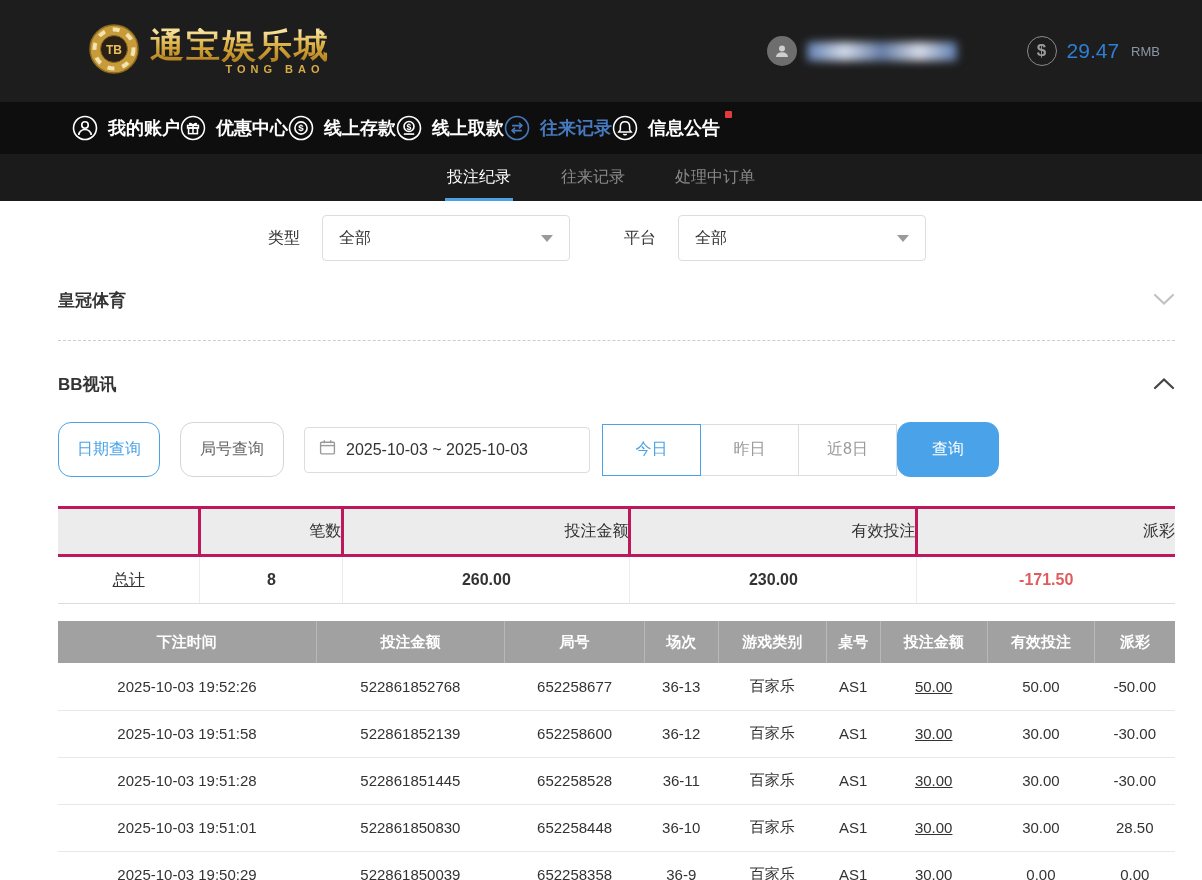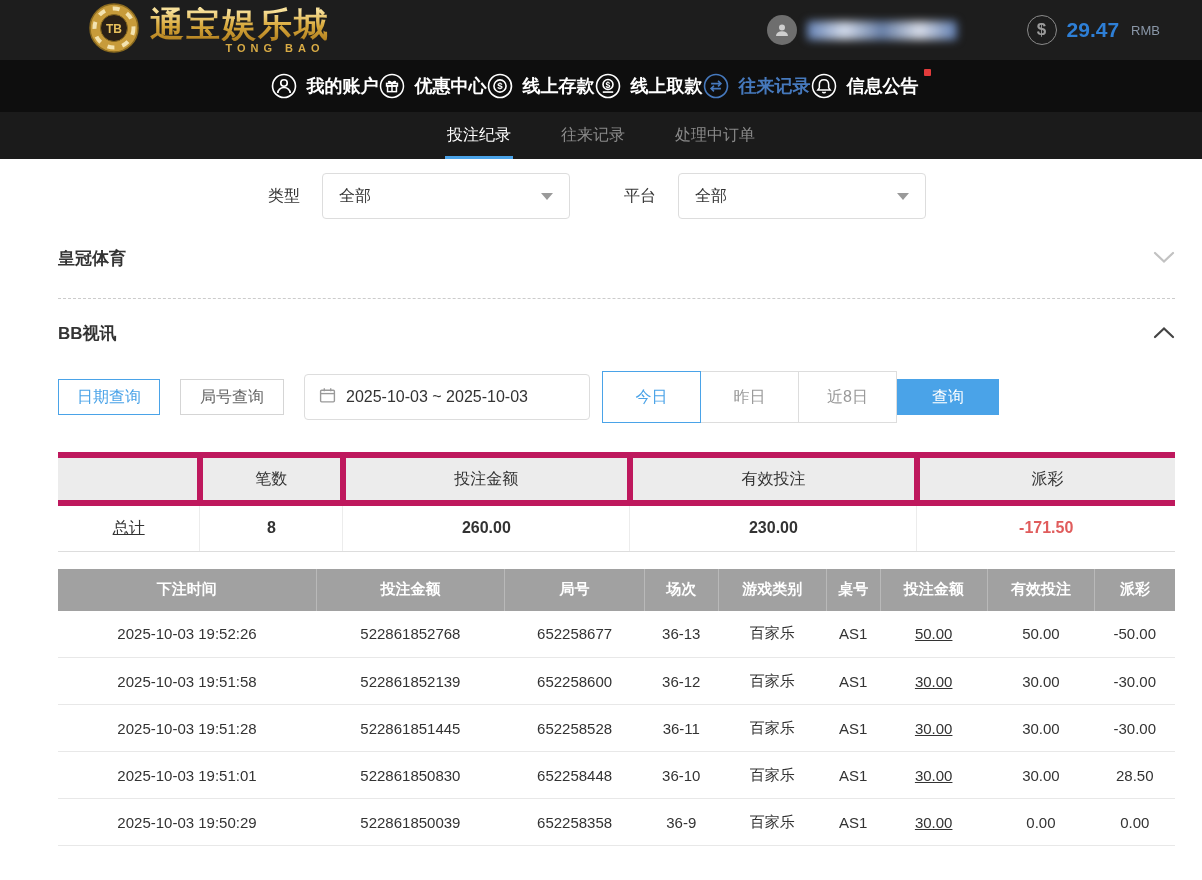--- a/index.html
+++ b/index.html
@@ -1,40 +1,40 @@
 <!DOCTYPE html>
 <html><head>
 <meta charset="utf-8">
 <style>
   * { margin:0; padding:0; box-sizing:border-box; }
   html,body { width:1202px; height:880px; overflow:hidden; background:#fff;
     font-family:"Liberation Sans","DejaVu Sans",sans-serif; color:#333; }
 
   
-  .top-header { height:60px; background:#1d1d1d; display:flex; align-items:center; padding:0 42px 0 88px; }
+  .top-header { height:102px; background:#1d1d1d; display:flex; align-items:center; padding:0 42px 0 88px; }
   .logo { display:flex; align-items:center; gap:10px; }
   .logo-text-wrap { display:flex; flex-direction:column; line-height:1; }
   .logo-title { font-size:34px; font-weight:700; letter-spacing:2px;
     background:linear-gradient(180deg,#f7e09a 10%,#d8a93c 55%,#b17f1f 100%);
     -webkit-background-clip:text; background-clip:text; color:transparent; }
   .logo-sub { font-size:11px; letter-spacing:5px; color:#d8ab45; font-weight:700; text-align:center; padding-left:70px; margin-top:2px; }
   .header-right { margin-left:auto; display:flex; align-items:center; gap:70px; }
   .user-wrap { display:flex; align-items:center; gap:10px; }
   .avatar { width:30px; height:30px; border-radius:50%; background:#6e6e6e; display:flex; align-items:center; justify-content:center; filter:blur(0.6px); }
   .user-blur { width:150px; height:19px; border-radius:3px;
     background:linear-gradient(90deg,rgba(110,145,205,.85),rgba(220,228,244,.95),rgba(120,150,200,.8),rgba(225,230,242,.95),rgba(105,140,200,.85));
     filter:blur(4px); }
   .balance { display:flex; align-items:center; gap:10px; }
   .coin-circle { width:30px; height:30px; border-radius:50%; border:1.6px solid #8a8a8a; color:#9a9a9a;
     display:flex; align-items:center; justify-content:center; font-size:17px; font-weight:700; }
-  .balance-amount { color:#2e7fd6; font-size:21px; font-weight:700; }
+  .balance-amount { color:#2e7fd6; font-size:21px; font-weight:400; }
   .balance-unit { color:#8a97a8; font-size:13px; margin-left:2px; }
 
   
-  .main-nav { height:52px; background:#0e0e0e; display:flex; align-items:center; justify-content:center; padding:0 85px 0 72px; }
+  .main-nav { height:52px; background:#0e0e0e; display:flex; align-items:center; justify-content:flex-start; padding:0 85px 0 72px; }
   .nav-item { display:flex; align-items:center; gap:10px; color:#fff; font-size:18px; font-weight:700; cursor:pointer; position:relative; }
   .nav-item.active { color:#4679bd; }
   .nav-icon { display:flex; }
   .nav-badge { position:absolute; top:-4px; right:-12px; width:7px; height:7px; background:#e23b3b; border-radius:1px; }
 
   
   .tab-bar { height:47px; background:#1b1b1b; display:flex; justify-content:center; gap:46px; }
   .tab { display:flex; align-items:center; font-size:16px; color:#8a8a8a; position:relative; padding:0 2px; cursor:pointer; }
   .tab.active { color:#fff; }
   .tab.active::after { content:""; position:absolute; left:0; right:0; bottom:0; height:3px; background:#4aa3e8; }
@@ -43,38 +43,38 @@
   .content { padding:0 27px 0 58px; }
 
   .filter-row { margin-top:14px; margin-left:210px; display:flex; align-items:center; }
   .filter-label { font-size:16px; color:#333; margin-right:22px; }
   .dropdown { width:248px; height:46px; border:1px solid #ddd; border-radius:4px; display:flex; align-items:center; padding:0 16px; font-size:16px; color:#333; cursor:pointer; position:relative; background:#fff; }
   .dropdown .caret { position:absolute; right:16px; width:0; height:0; border-left:6px solid transparent; border-right:6px solid transparent; border-top:7px solid #9a9a9a; }
   .filter-gap { width:54px; }
 
   .section-head { display:flex; align-items:center; justify-content:space-between; }
   .section-head.crown { margin-top:28px; }
-  .section-head.bb { margin-top:23px; }
+  .section-head.bb { margin-top:32px; }
   .section-title { font-size:17px; font-weight:700; color:#333; }
   .dashed-divider { margin-top:28px; border-bottom:1px dashed #ccc; }
 
   .query-row { margin-top:26px; display:flex; align-items:center; }
-  .btn { height:36px; border-radius:0; background:#fff; font-size:16px; display:flex; align-items:center; justify-content:center; cursor:pointer; }
+  .btn { height:55px; border-radius:13px; background:#fff; font-size:16px; display:flex; align-items:center; justify-content:center; cursor:pointer; }
   .btn-blue-outline { border:1px solid #4aa3e8; color:#4aa3e8; width:102px; }
   .btn-gray-outline { border:1px solid #d5d5d5; color:#666; width:104px; margin-left:20px; }
   .date-input { margin-left:20px; width:286px; height:46px; border:1px solid #ddd; border-radius:4px; display:flex; align-items:center; gap:10px; padding:0 14px; font-size:16px; color:#333; cursor:pointer; }
   .seg-group { display:flex; margin-left:12px; }
   .seg { width:99px; height:52px; display:flex; align-items:center; justify-content:center; font-size:16px; cursor:pointer; background:#fff; }
   .seg.active { border:1px solid #4aa3e8; color:#4aa3e8; z-index:2; }
   .seg.idle { border:1px solid #ddd; color:#999; margin-left:-1px; }
   .btn-solid-blue { width:102px; background:#4aa3e8; border:1px solid #4aa3e8; color:#fff; }
 
   table { width:100%; border-collapse:collapse; table-layout:fixed; }
   .summary-table { margin-top:29px; font-size:16px; }
-  .summary-table thead td { background:#ececec; height:48px; text-align:center; color:#333; border:6px solid #be185d; }
+  .summary-table thead td { background:#ececec; height:48px; text-align:right; color:#333; border:3px solid #be185d; }
   .summary-table thead td:first-child { border-left:none; }
   .summary-table thead td:last-child { border-right:none; }
   .summary-table tbody td { height:48px; text-align:center; border-bottom:1px solid #ddd; border-right:1px solid #ececec; font-weight:700; font-size:16px; }
   .summary-table tbody td:first-child { font-weight:400;text-decoration:underline; }
   .summary-table tbody td:last-child { border-right:none; }
 
   .bet-table { margin-top:17px; font-size:15px; }
   .bet-table thead th { background:#a1a1a1; color:#fff; height:42px; font-weight:700; border-right:1px solid #b9b9b9; font-size:15px; }
   .bet-table thead th:last-child { border-right:none; }
   .bet-table tbody td { height:47px; text-align:center; border-bottom:1px solid #e8e8e8; color:#333; }

